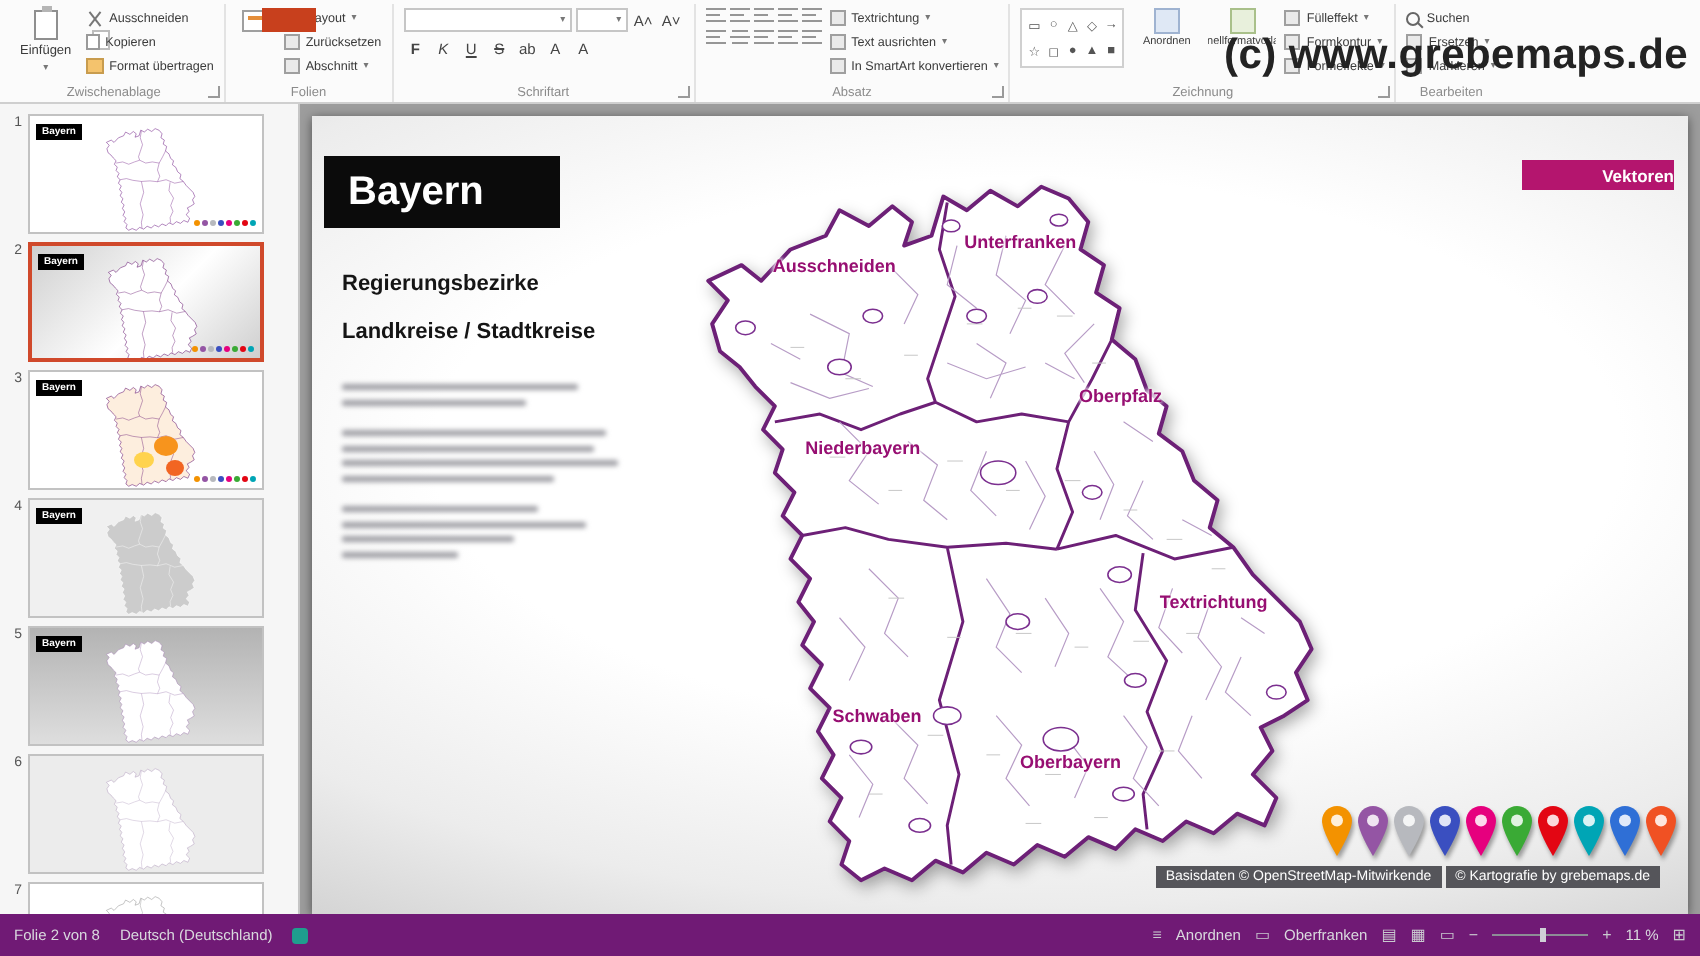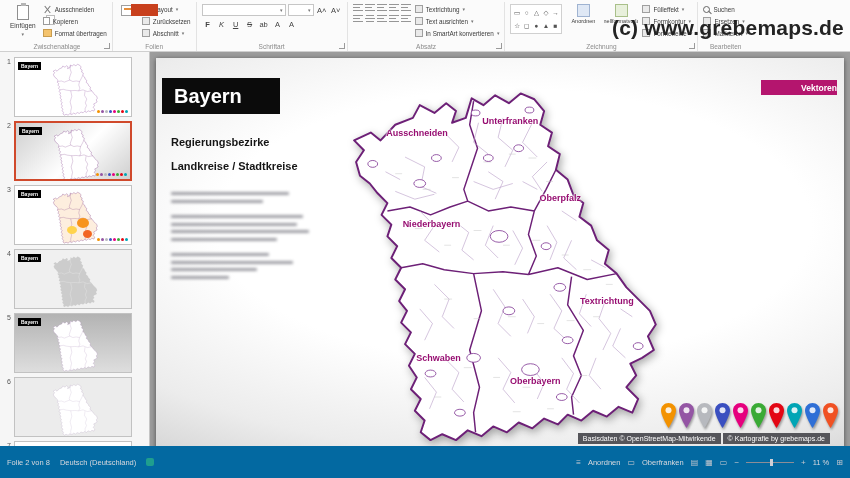--- a/index.html
+++ b/index.html
@@ -84,21 +84,21 @@
   .map-wrap{position:absolute;left:168px;top:6px;width:358px;height:382px;}
   .main-map{position:absolute;inset:0;width:100%;height:100%;filter:drop-shadow(2px 3px 4px rgba(0,0,0,.33));}
   .rlabel{position:absolute;transform:translate(-50%,-50%);font-size:9px;font-weight:bold;color:#970f72;white-space:nowrap;
     text-shadow:0 0 2px #fff,0 0 2px #fff,0 0 3px #fff;}
   .attrib{position:absolute;right:14px;bottom:13px;display:flex;gap:2px;}
   .attrib span{background:#55555a;color:#fff;font-size:7px;padding:2px 5px;white-space:nowrap;}
   .pins{position:absolute;right:6px;bottom:29px;display:flex;align-items:flex-end;gap:3px;}
   .pin{width:15px;height:25px;filter:drop-shadow(1px 2px 1px rgba(0,0,0,.35));}
 
   
-  .status{position:absolute;left:0;right:0;bottom:0;height:32px;background:#0369a1;color:#d9d9de;
+  .status{position:absolute;left:0;right:0;bottom:0;height:21px;background:#701a75;color:#d9d9de;
     font-size:7.5px;display:flex;align-items:center;padding:0 7px;gap:10px;box-sizing:border-box;z-index:5;}
   .status .right{margin-left:auto;display:flex;align-items:center;gap:7px;}
   .vicon{font-size:8px;color:#c9c9cf;}
   .acc-ic{width:8px;height:8px;background:#1f9e8e;border-radius:2px;}
   .slider{width:48px;height:1px;background:#8d8d96;position:relative;}
   .slider i{position:absolute;left:50%;top:-3px;width:3px;height:7px;background:#cfcfd6;}
 </style>
 </head>
 <body>
 

